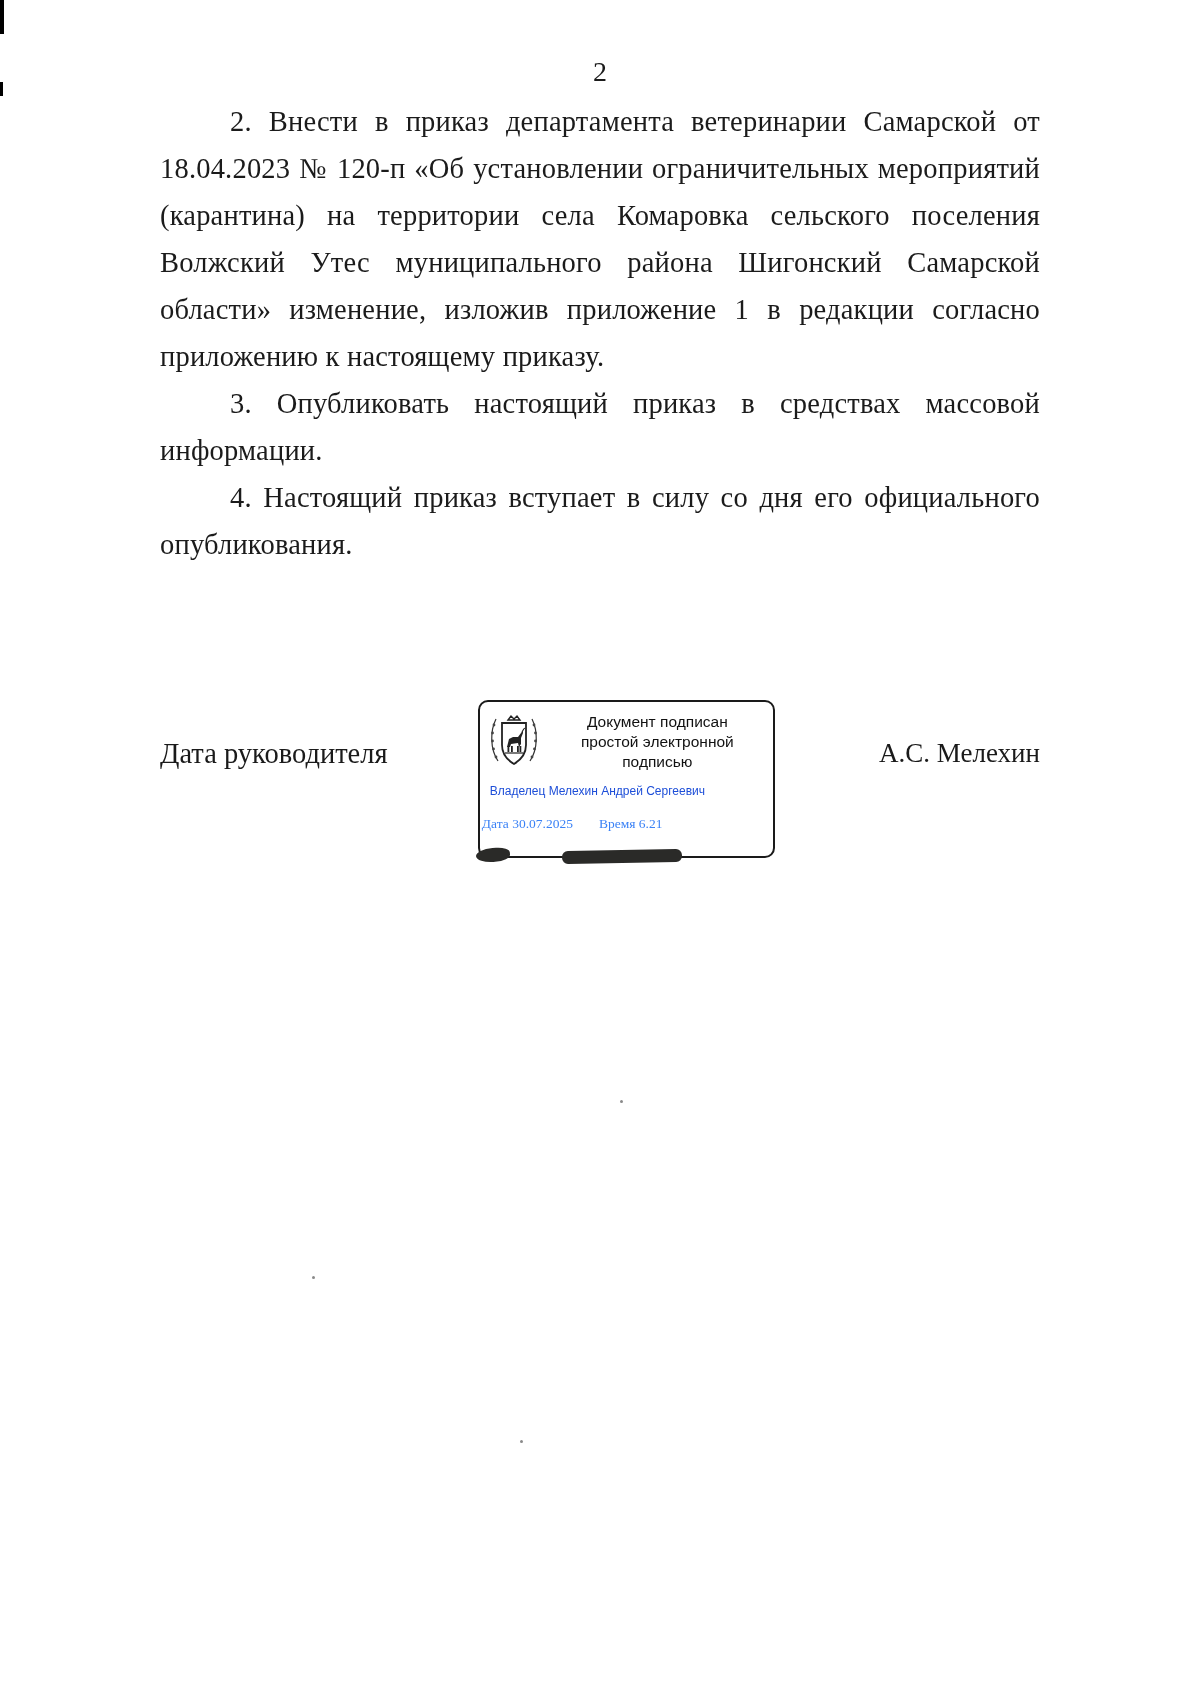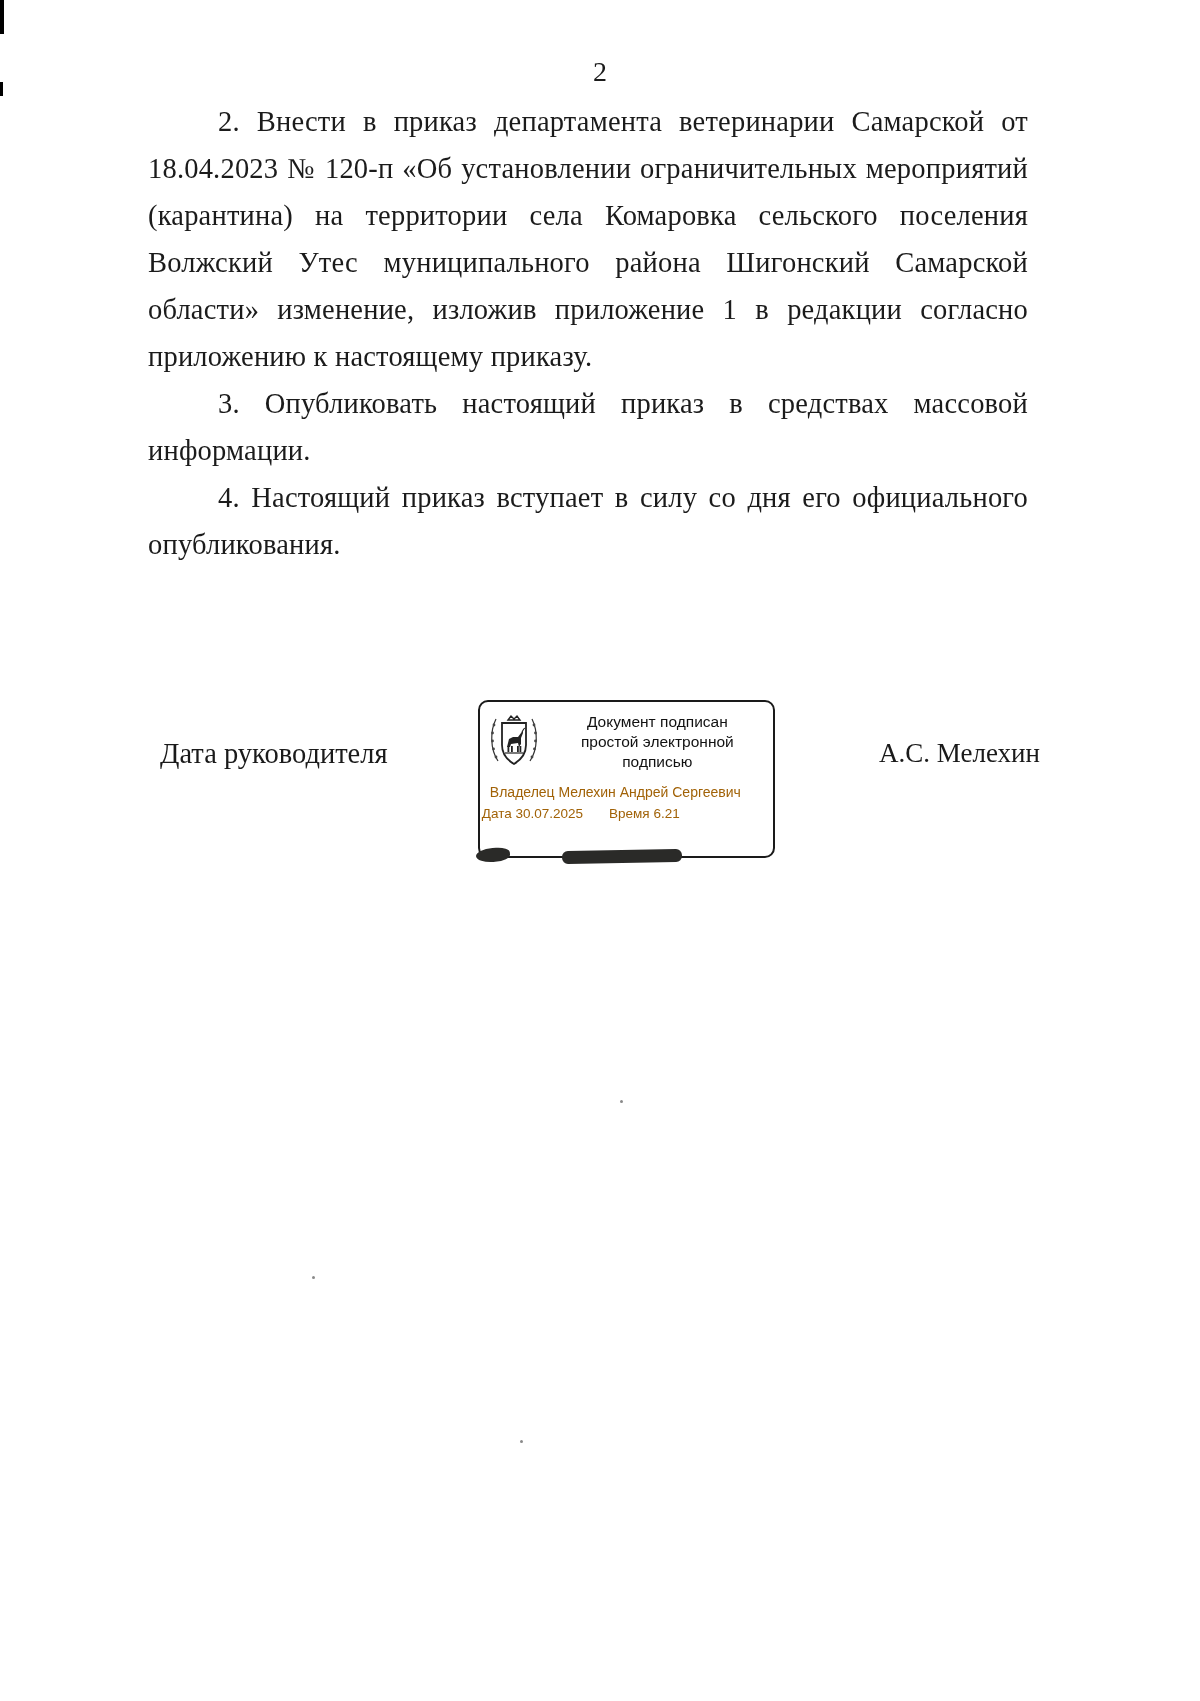--- a/index.html
+++ b/index.html
@@ -21,21 +21,21 @@
     top: 56px;
     left: 0;
     width: 100%;
     text-align: center;
     font-size: 28px;
     color: #1b1b1b;
   }
   .content {
     position: absolute;
     top: 98px;
-    left: 148px;
+    left: 160px;
     width: 880px;
   }
   .para {
     font-size: 28.5px;
     line-height: 47px;
     text-align: justify;
     text-indent: 70px;
     color: #1b1b1b;
     letter-spacing: 0.2px;
   }
@@ -85,30 +85,31 @@
   .stamp-title {
     flex: 1;
     text-align: center;
     font-size: 15.5px;
     line-height: 20px;
     color: #111;
   }
   .stamp-owner {
     margin-top: 12px;
     margin-left: 2px;
-    font-size: 14px;
-    color: #a16207;
+    font-size: 12px;
+    color: #1d4ed8;
   }
   .stamp-datetime {
-    margin-top: 6px;
+    margin-top: 18px;
     margin-left: -6px;
     font-size: 13.5px;
-    color: #a16207;
+    color: #3b82f6;
     display: flex;
     gap: 26px;
+    font-family: Liberation Serif, serif;
   }
   .blob {
     position: absolute;
     background: #2a2a28;
     border-radius: 50% 40% 45% 50%;
   }
   .blob-left {
     left: -4px;
     bottom: -6px;
     width: 34px;

